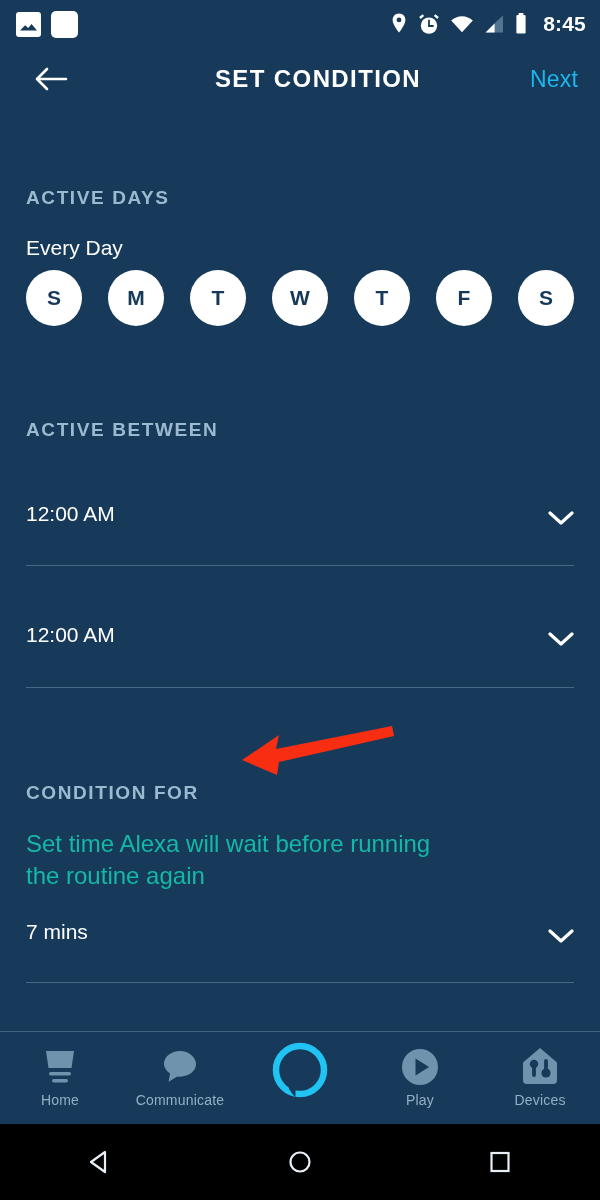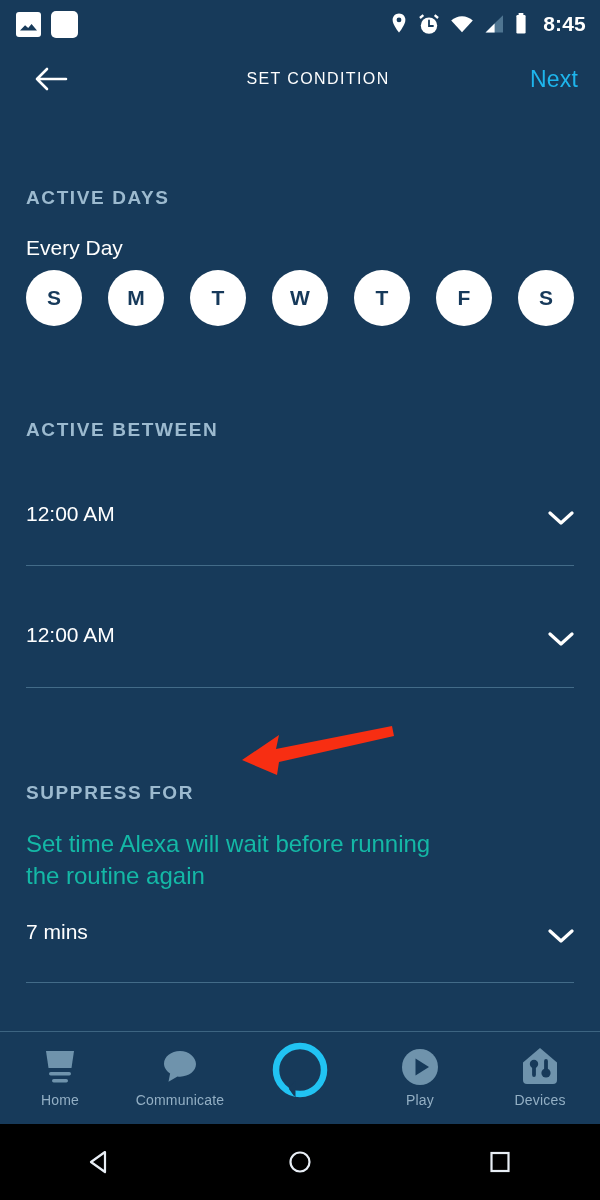--- a/index.html
+++ b/index.html
@@ -78,22 +78,22 @@
     transform: translateY(-50%);
     width: 46px; height: 40px;
     display: flex; align-items: center; justify-content: center;
   }
   .header-title {
     position: absolute;
     left: 0; right: 0; top: 50%;
     transform: translateY(-50%);
     text-align: center;
     color: #ffffff;
-    font-size: 16px;
-    font-weight: 400;
+    font-size: 24px;
+    font-weight: 700;
     letter-spacing: 1.4px;
     padding-left: 36px;
   }
   .next-btn {
     position: absolute;
     right: 22px; top: 50%;
     transform: translateY(-50%);
     color: #1eb5ec;
     font-size: 23px;
     font-weight: 400;
@@ -308,21 +308,21 @@
 
     <div class="picker-row" style="top:493px;">
       <span class="value-text">12:00 AM</span>
       <svg class="chevron" viewBox="0 0 26 16">
         <path d="M2 3l11 10L24 3" stroke="#ffffff" stroke-width="3.2" fill="none" stroke-linecap="round" stroke-linejoin="round"></path>
       </svg>
     </div>
 
     <div class="divider" style="top:577px;"></div>
 
-    <div class="abs section-label" style="left:26px; top:641px;">SUPPRESS FOR</div>
+    <div class="abs section-label" style="left:26px; top:641px;">CONDITION FOR</div>
 
     <div class="abs muted-text" style="left:26px; top:687px; width:440px;">Set time Alexa will wait before running the routine again</div>
 
     <div class="picker-row" style="top:790px;">
       <span class="value-text">7 mins</span>
       <svg class="chevron" viewBox="0 0 26 16">
         <path d="M2 3l11 10L24 3" stroke="#ffffff" stroke-width="3.2" fill="none" stroke-linecap="round" stroke-linejoin="round"></path>
       </svg>
     </div>
 

